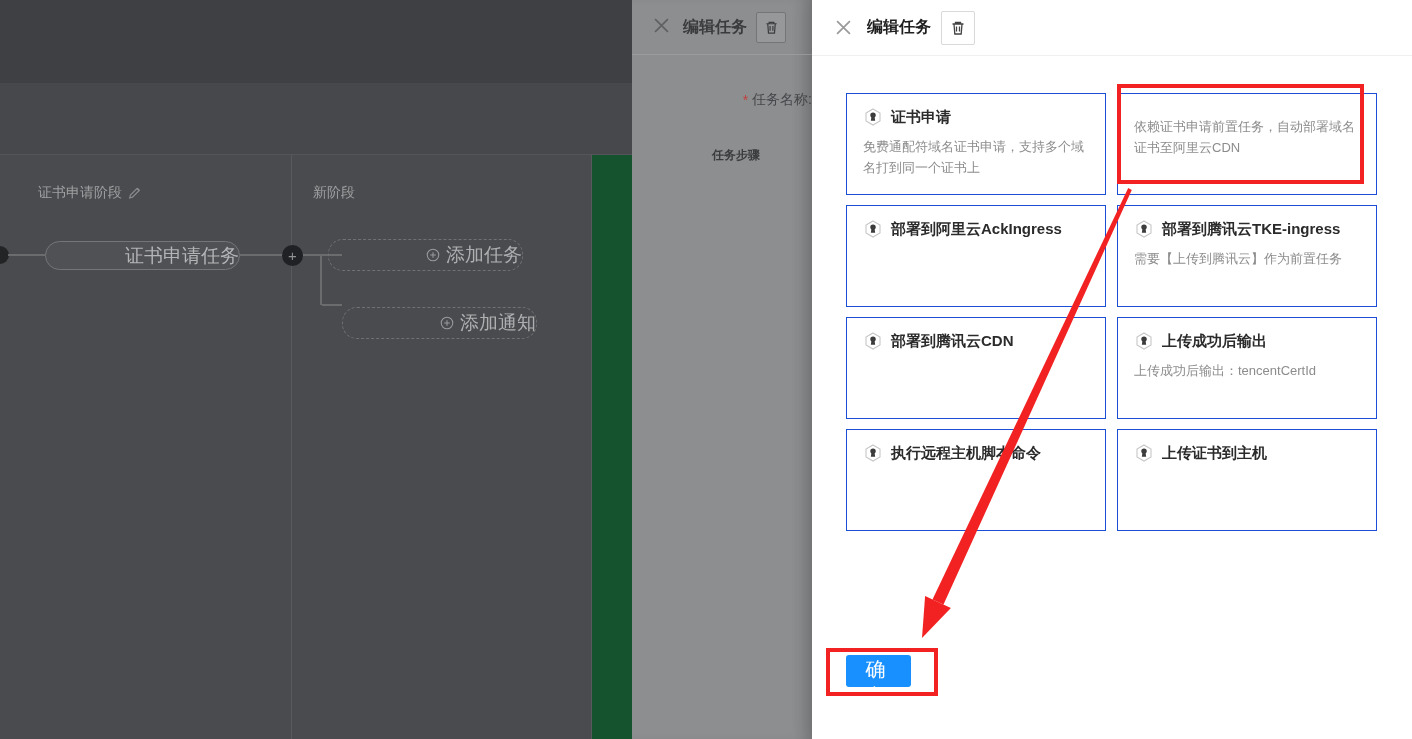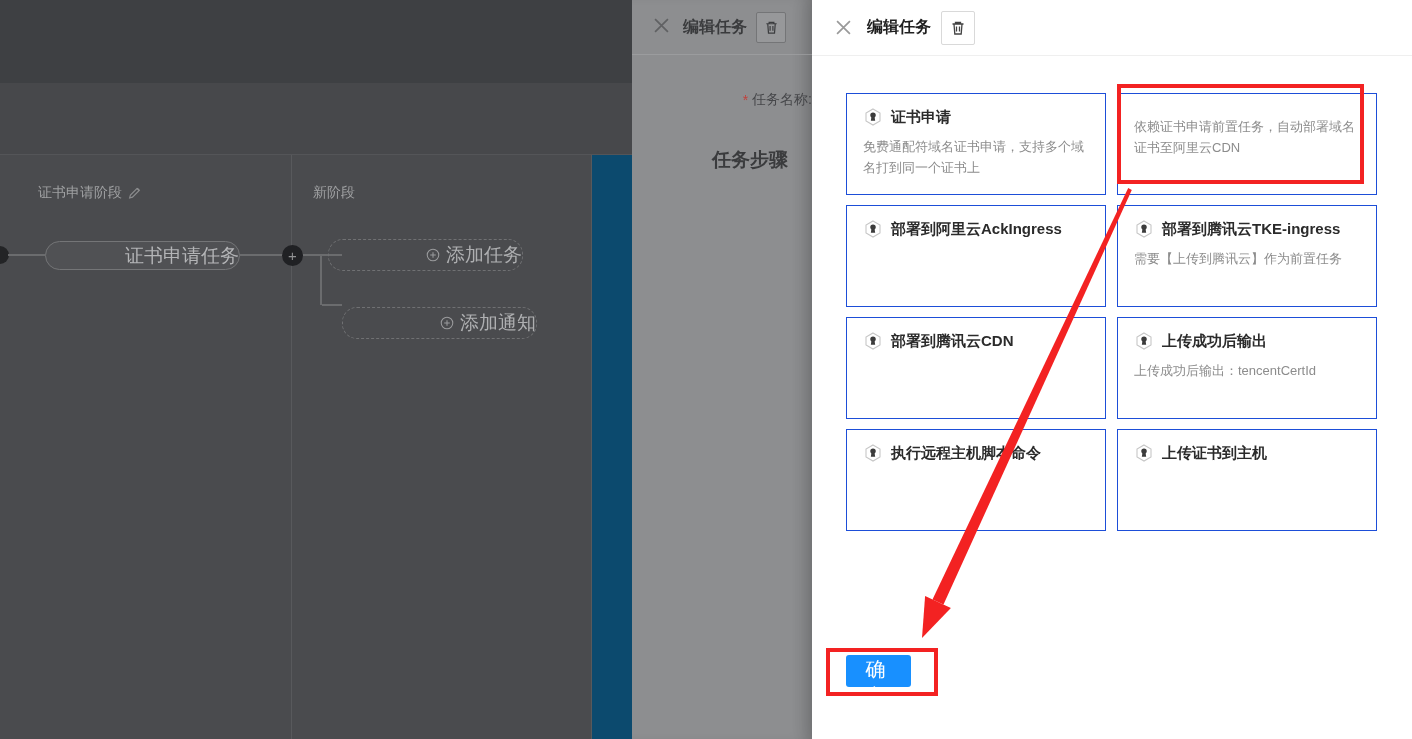--- a/index.html
+++ b/index.html
@@ -1,20 +1,20 @@
 <!DOCTYPE html>
 <html style="--primary: #1890ff;"><head>
 <meta charset="utf-8">
 <style>
   html,body{margin:0;padding:0;background:#fff;}
   *{box-sizing:border-box;font-family:"Liberation Sans","DejaVu Sans",sans-serif;}
   #stage{position:relative;width:1412px;height:739px;overflow:hidden;background:#fff;}
 
   
-  .page-dark{position:absolute;left:0;top:0;width:812px;height:739px;z-index:0;background:#0c4a6e;}
+  .page-dark{position:absolute;left:0;top:0;width:812px;height:739px;z-index:0;background:#14532d;}
   .pd-top{position:absolute;left:0;top:0;width:100%;height:83px;background:#3e4043;}
   .pd-band{position:absolute;left:0;top:83px;width:100%;height:72px;background:#47484b;border-bottom:1px solid #545558;}
   .pd-col1{position:absolute;left:0;top:155px;width:292px;height:584px;background:#4a4b4e;border-right:1px solid #58595c;}
   .pd-col2{position:absolute;left:292px;top:155px;width:300px;height:584px;background:#4a4b4e;border-right:1px solid #58595c;}
 
   .stage-label{position:absolute;top:184px;font-size:14px;color:#9fa0a2;display:flex;align-items:center;gap:6px;}
   .pill{position:absolute;height:29px;border-radius:15px;display:flex;align-items:center;justify-content:flex-end;
         font-size:19px;color:#b4b5b7;}
   .pill-solid{border:1px solid #747577;background:#505154;}
   .pill-dashed{border:1px dashed #707173;background:transparent;color:#aeafb1;gap:6px;}
@@ -28,21 +28,21 @@
         box-shadow:inset -14px 0 16px -10px rgba(0,0,0,.18);}
   .db-header{position:absolute;left:0;top:0;width:100%;height:55px;border-bottom:1px solid #9b9c9e;
         display:flex;align-items:center;padding-left:22px;}
   .db-x{color:#606163;margin-right:14px;}
   .db-title{font-size:16px;font-weight:700;color:#3a3b3d;}
   .db-trash{width:30px;height:31px;border:1px solid #747577;border-radius:2px;margin-left:9px;background:#97989a;
         display:flex;align-items:center;justify-content:center;color:#3c3d3f;}
   .db-formrow{position:absolute;left:0;top:84px;width:100%;height:32px;display:flex;align-items:center;justify-content:flex-end;}
   .db-req{color:#c2413c;font-size:14px;margin-right:4px;}
   .db-label{font-size:14px;color:#46474a;}
-  .db-steps{position:absolute;left:80px;top:147px;font-size:19px;font-weight:700;color:#3a3b3d;}
+  .db-steps{position:absolute;left:80px;top:147px;font-size:12px;font-weight:700;color:#3a3b3d;}
 
   
   .drawer{position:absolute;left:812px;top:0;width:600px;height:739px;background:#fff;z-index:2;
         box-shadow:-6px 0 16px rgba(0,0,0,.08);}
   .d-header{position:absolute;left:0;top:0;width:100%;height:56px;border-bottom:1px solid #efefef;
         display:flex;align-items:center;padding-left:24px;}
   .d-x{color:#8c8c8c;margin-right:16px;display:flex;cursor:pointer;}
   .d-title{font-size:16px;font-weight:700;color:#1f1f1f;}
   .d-trash{width:34px;height:34px;border:1px solid #d9d9d9;border-radius:2px;margin-left:10px;background:#fff;
         display:flex;align-items:center;justify-content:center;color:#434343;cursor:pointer;}

